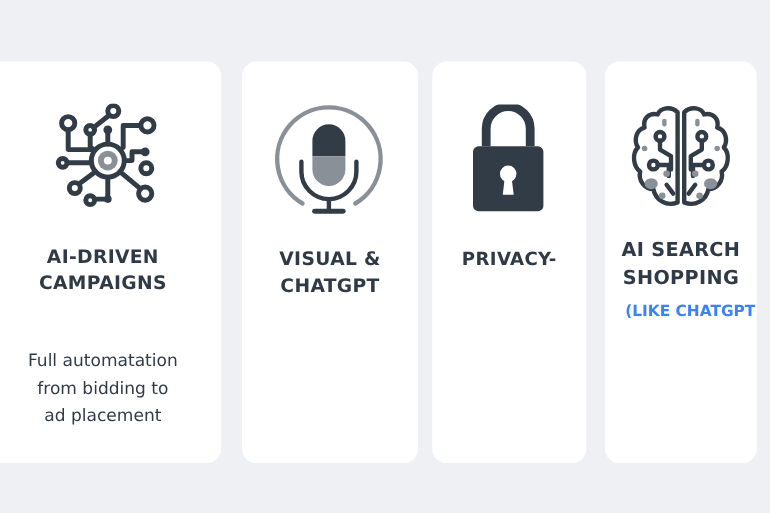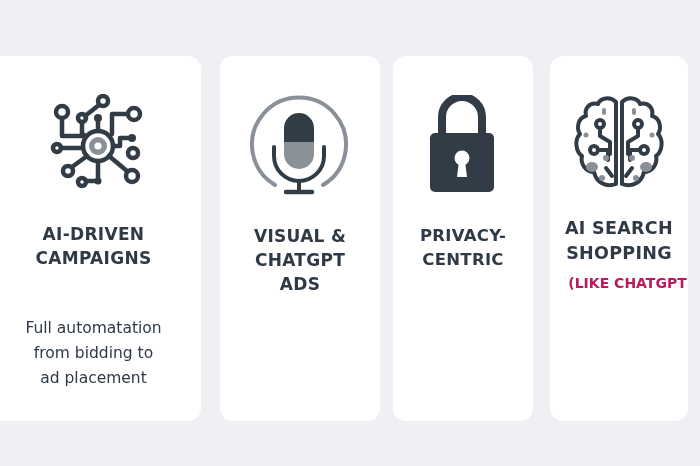--- a/index.html
+++ b/index.html
@@ -20,21 +20,21 @@
     .card.c3 { left:393px; width:140px; }
     .card.c4 { left:550px; width:138px; }
     .icon { position:absolute; }
     .title {
       position:absolute; left:0; right:0;
       text-align:center; color:#2f3a46; font-weight:bold;
       font-size:17px; line-height:24px; letter-spacing:0.3px;
     }
     .sub {
       position:absolute; left:17px; right:0;
-      text-align:center; color:#be185d; font-weight:bold;
+      text-align:center; color:#3b82f6; font-weight:bold;
       font-size:14px; line-height:22px;
     }
     .desc {
       position:absolute; left:0; right:0;
       text-align:center; color:#2f3a46;
       font-size:15.5px; line-height:25px;
     }
   </style>
 </head>
 <body>
@@ -96,34 +96,32 @@
     <path d="M27 91 A47 47 0 1 1 75 91" fill="none" stroke="#8a9097" stroke-width="4" stroke-linecap="round"></path>
     <path d="M36 48 V34 A15 15 0 0 1 66 34 V48 Z" fill="#323c47"></path>
     <path d="M36 48 H66 V60 A15 15 0 0 1 36 60 Z" fill="#8a9097"></path>
     <path d="M26 53 V62 A25 25 0 0 0 76 62 V53" fill="none" stroke="#323c47" stroke-width="4" stroke-linecap="round"></path>
     <path d="M51 87 V97" stroke="#323c47" stroke-width="4"></path>
     <path d="M38 98 H64" stroke="#323c47" stroke-width="4.5" stroke-linecap="round"></path>
   </svg>
   <div class="title" style="top:168px;">
     <div>VISUAL &amp;</div>
     <div>CHATGPT</div>
-    <div>ADS</div>
   </div>
 </div>
 
 <div class="card c3">
   <svg class="icon" style="left:36px; top:39px;" width="66" height="98" viewBox="0 0 66 98">
     <path d="M13 38 V22 A20 20 0 0 1 53 22 V38" fill="none" stroke="#323c47" stroke-width="8"></path>
     <rect x="1" y="38" width="64" height="59" rx="5" fill="#323c47"></rect>
     <circle cx="33" cy="63" r="7.5" fill="#ffffff"></circle>
     <path d="M30 66 L28 82 H38 L36 66 Z" fill="#ffffff"></path>
   </svg>
   <div class="title" style="top:168px; font-size:16.5px;">
     <div>PRIVACY-</div>
-    <div>CENTRIC</div>
   </div>
 </div>
 
 <div class="card c4">
   <svg class="icon" style="left:22px; top:38px;" width="94" height="98" viewBox="0 0 94 98">
     <g fill="none" stroke="#323c47" stroke-width="4" stroke-linecap="round" stroke-linejoin="round">
 
       <path d="M44 8 C38 2 28 4 26 10 C18 8 12 14 14 22 C6 24 4 34 8 40 C2 46 4 58 10 62 C8 70 14 78 22 78 C24 88 34 94 44 90 V8"></path>
 
       <path d="M50 8 C56 2 66 4 68 10 C76 8 82 14 80 22 C88 24 90 34 86 40 C92 46 90 58 84 62 C86 70 80 78 72 78 C70 88 60 94 50 90 V8"></path>

